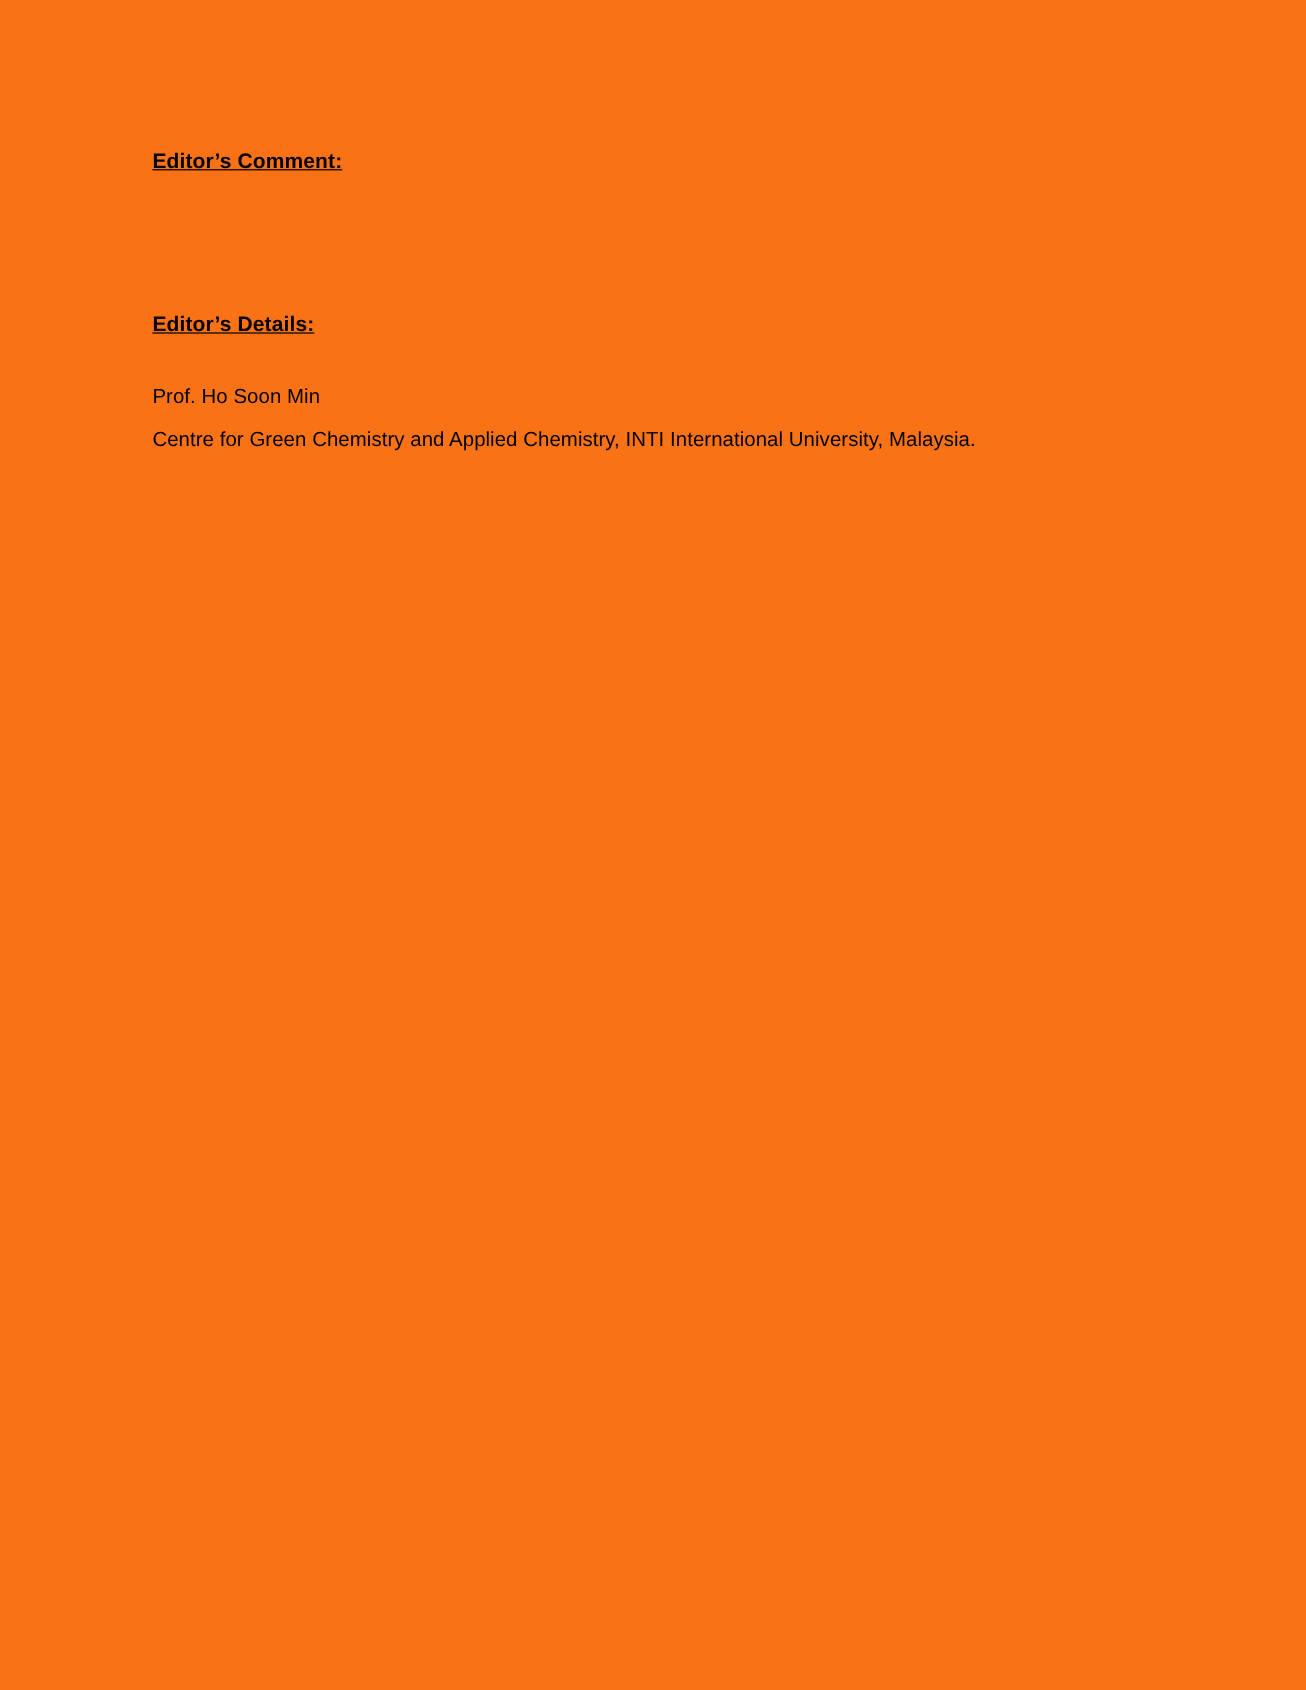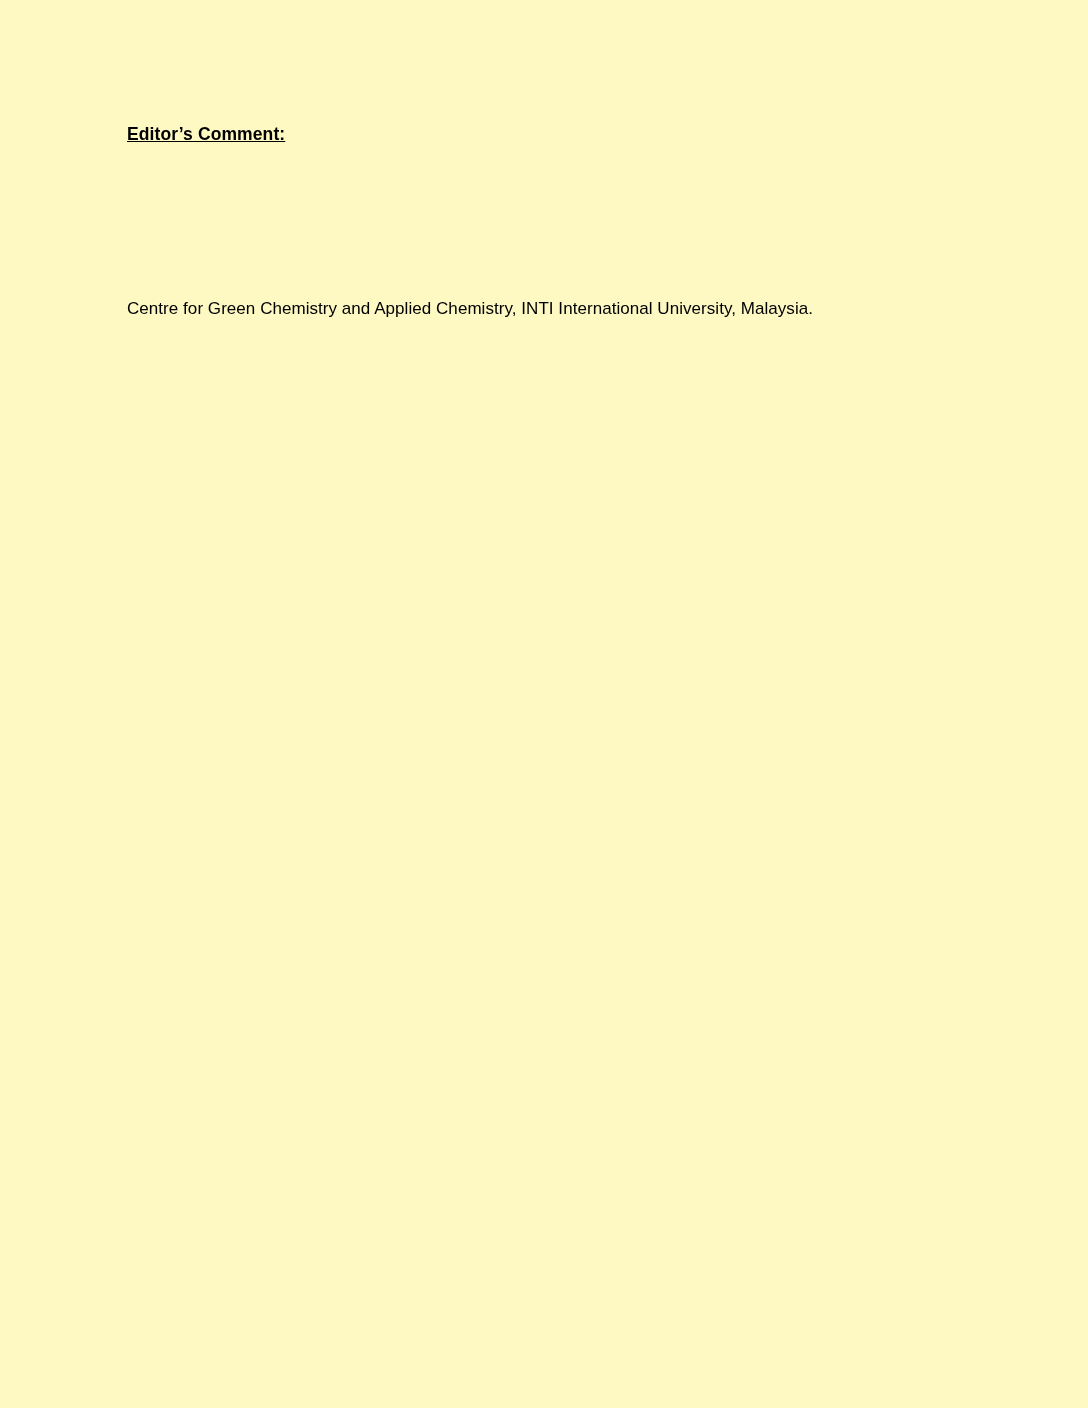--- a/index.html
+++ b/index.html
@@ -14,21 +14,21 @@
     color: #000000;
     position: relative;
     overflow: hidden;
   }
   .page {
     position: absolute;
     top: 0;
     left: 0;
     width: 1088px;
     height: 1408px;
-    background: #fef9c3;
+    background: #f97316;
     box-sizing: border-box;
   }
   .content {
     position: absolute;
     left: 127px;
     top: 124px;
     width: 830px;
   }
   .section-heading {
     font-size: 17.5px;
@@ -57,20 +57,22 @@
   <div class="content">
 
     <div>
       <div class="section-heading">Editor’s Comment:</div>
       <div class="gap-after-comment-heading"></div>
     </div>
 
     <div class="gap-after-comment-body"></div>
 
     <div>
+      <div class="section-heading">Editor’s Details:</div>
       <div class="gap-after-details-heading"></div>
       <div class="details-lines">
+        <div class="body-text">Prof. Ho Soon Min</div>
         <div class="body-text">Centre for Green Chemistry and Applied Chemistry, INTI International University, Malaysia.</div>
       </div>
     </div>
 
   </div>
 </div>
 
 </body></html>

